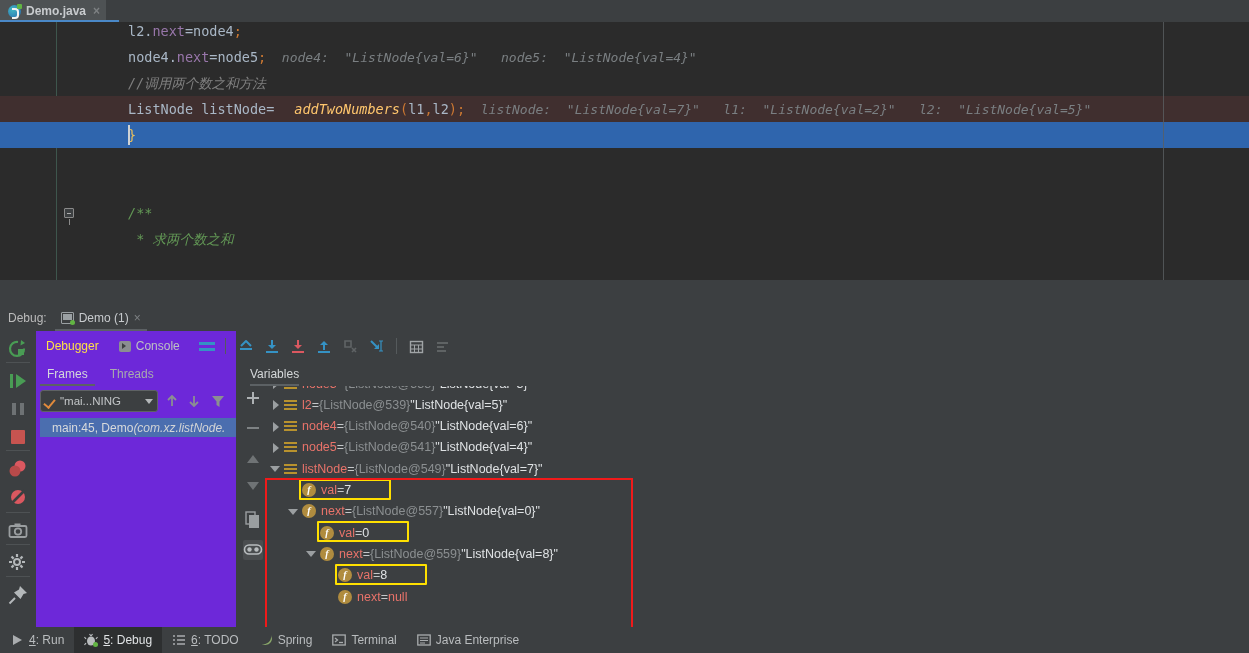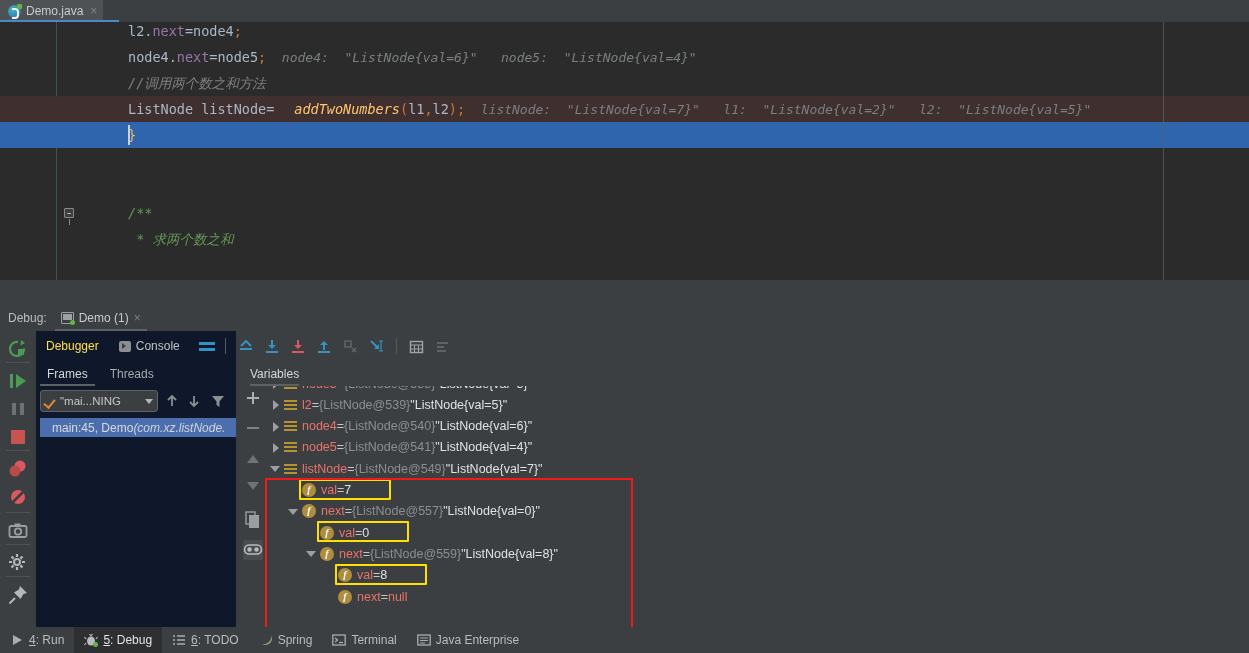--- a/index.html
+++ b/index.html
@@ -12,21 +12,21 @@
   #app { position: relative; width: 1249px; height: 653px; }
 
   
   #tabbar {
     position: absolute; left: 0; top: 0; width: 1249px; height: 22px;
     background: #3c3f41;
   }
   .edtab {
     position: absolute; left: 0; top: 0; height: 22px;
     background: #4e5254; display: flex; align-items: center;
-    padding: 0 6px 0 8px; gap: 5px;
+    padding: 0 6px 0 8px; gap: 5px; font-weight: bold;
   }
   .edtab .tablabel { font-size: 12px; color: #c8cbce; white-space: nowrap; }
   .edtab .tabclose { font-size: 12px; color: #7d8183; margin-left: 2px; }
   .tabicon { width: 13px; height: 13px; position: relative; }
   .tabicon i {
     position: absolute; inset: 0; border-radius: 50%;
     background: #3d8ab8;
     background: radial-gradient(circle at 35% 35%, #41b6c4 0%, #2f7fb5 70%);
   }
   .tabicon i::after {
@@ -132,21 +132,21 @@
   #rail {
     position: absolute; left: 0; top: 331px; width: 36px; height: 296px;
     background: #3c3f41;
   }
   .railicon { position: absolute; left: 8px; width: 20px; height: 20px; }
   .raildiv { position: absolute; left: 6px; width: 24px; height: 1px; background: #4e5254; }
 
   
   #framespanel {
     position: absolute; left: 36px; top: 331px; width: 200px; height: 296px;
-    background: #0f172a;
+    background: #6d28d9;
   }
   .subtabs { position: absolute; left: 0; top: 31px; height: 24px; display: flex; gap: 0; }
   .subtab { font-size: 12px; color: #a8abad; padding: 0 11px; line-height: 24px; position: relative; }
   .subtab.active { color: #d5d8da; }
   .subtab.active::after { content:""; position:absolute; left:4px; bottom:0; right:4px; height:2px; background:#5c6164; }
 
   #threadsel {
     position: absolute; left: 4px; top: 59px; width: 118px; height: 22px;
     border: 1px solid #5e6264; border-radius: 3px; background: #3c3f41;
     display: flex; align-items: center; gap: 3px; padding: 0 4px;

